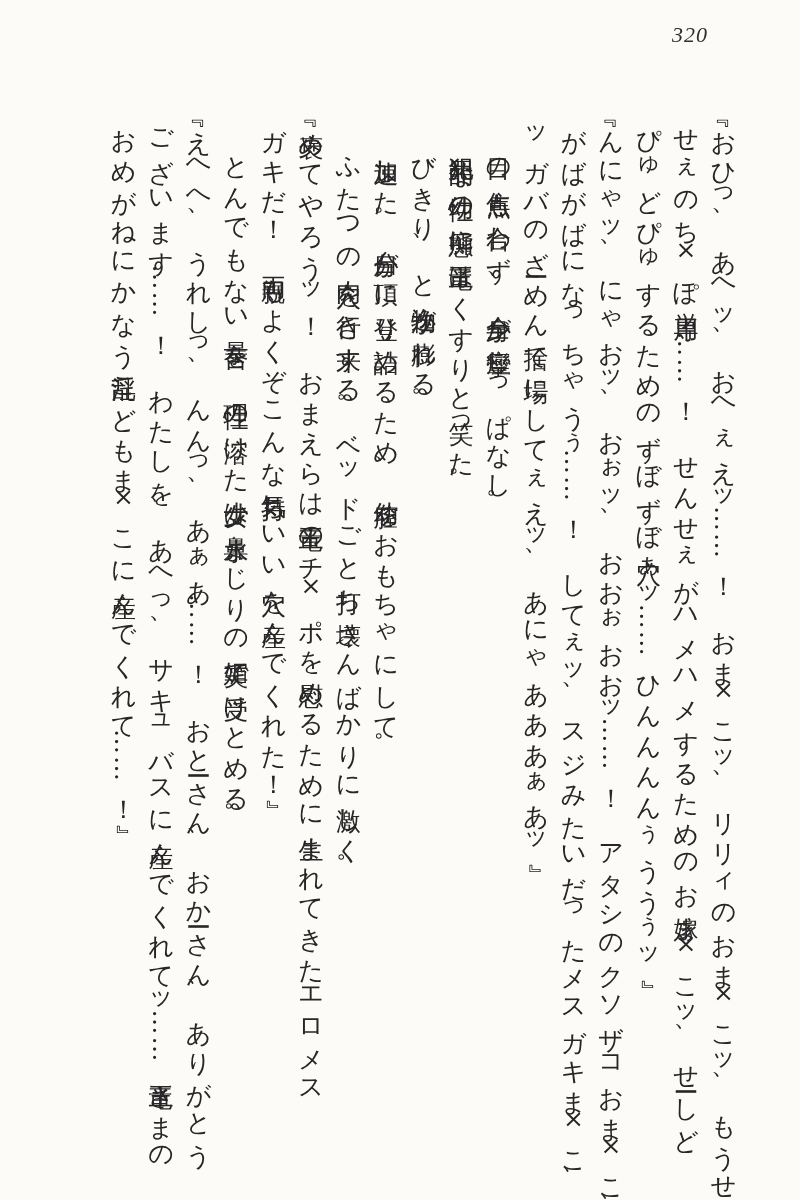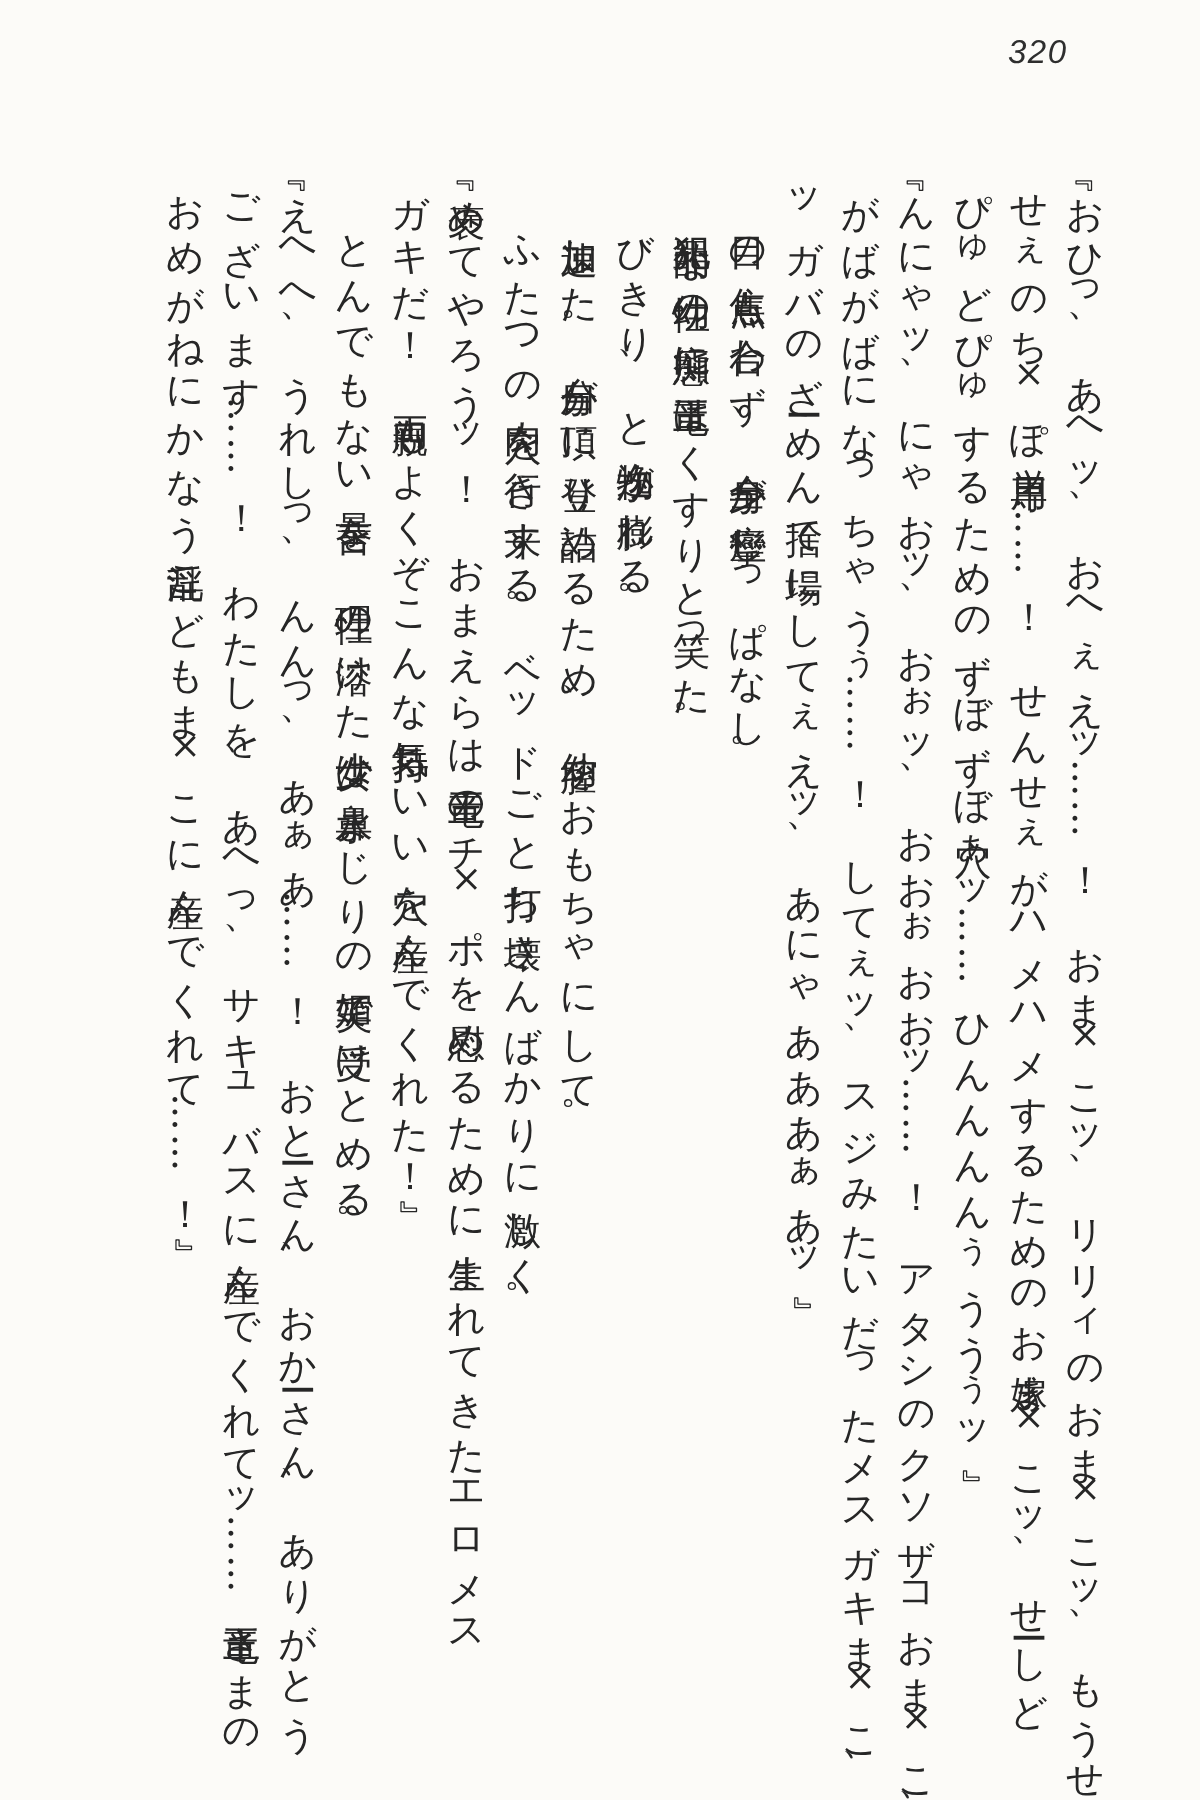--- a/index.html
+++ b/index.html
@@ -15,21 +15,21 @@
     font-family: "DejaVu Serif", "Liberation Serif", serif;
   }
   .page-number {
     position: absolute;
     top: 22px;
     left: 672px;
     font-size: 22px;
     font-style: italic;
     letter-spacing: 1px;
     color: #2e2e2e;
-    font-family: Liberation Sans, sans-serif;
+    font-family: Liberation Serif, serif;
   }
   .text-area {
     position: absolute;
     top: 112px;
     right: 58px;
     height: 1038px;
     writing-mode: vertical-rl;
     text-orientation: mixed;
     font-size: 25px;
     letter-spacing: 2px;

